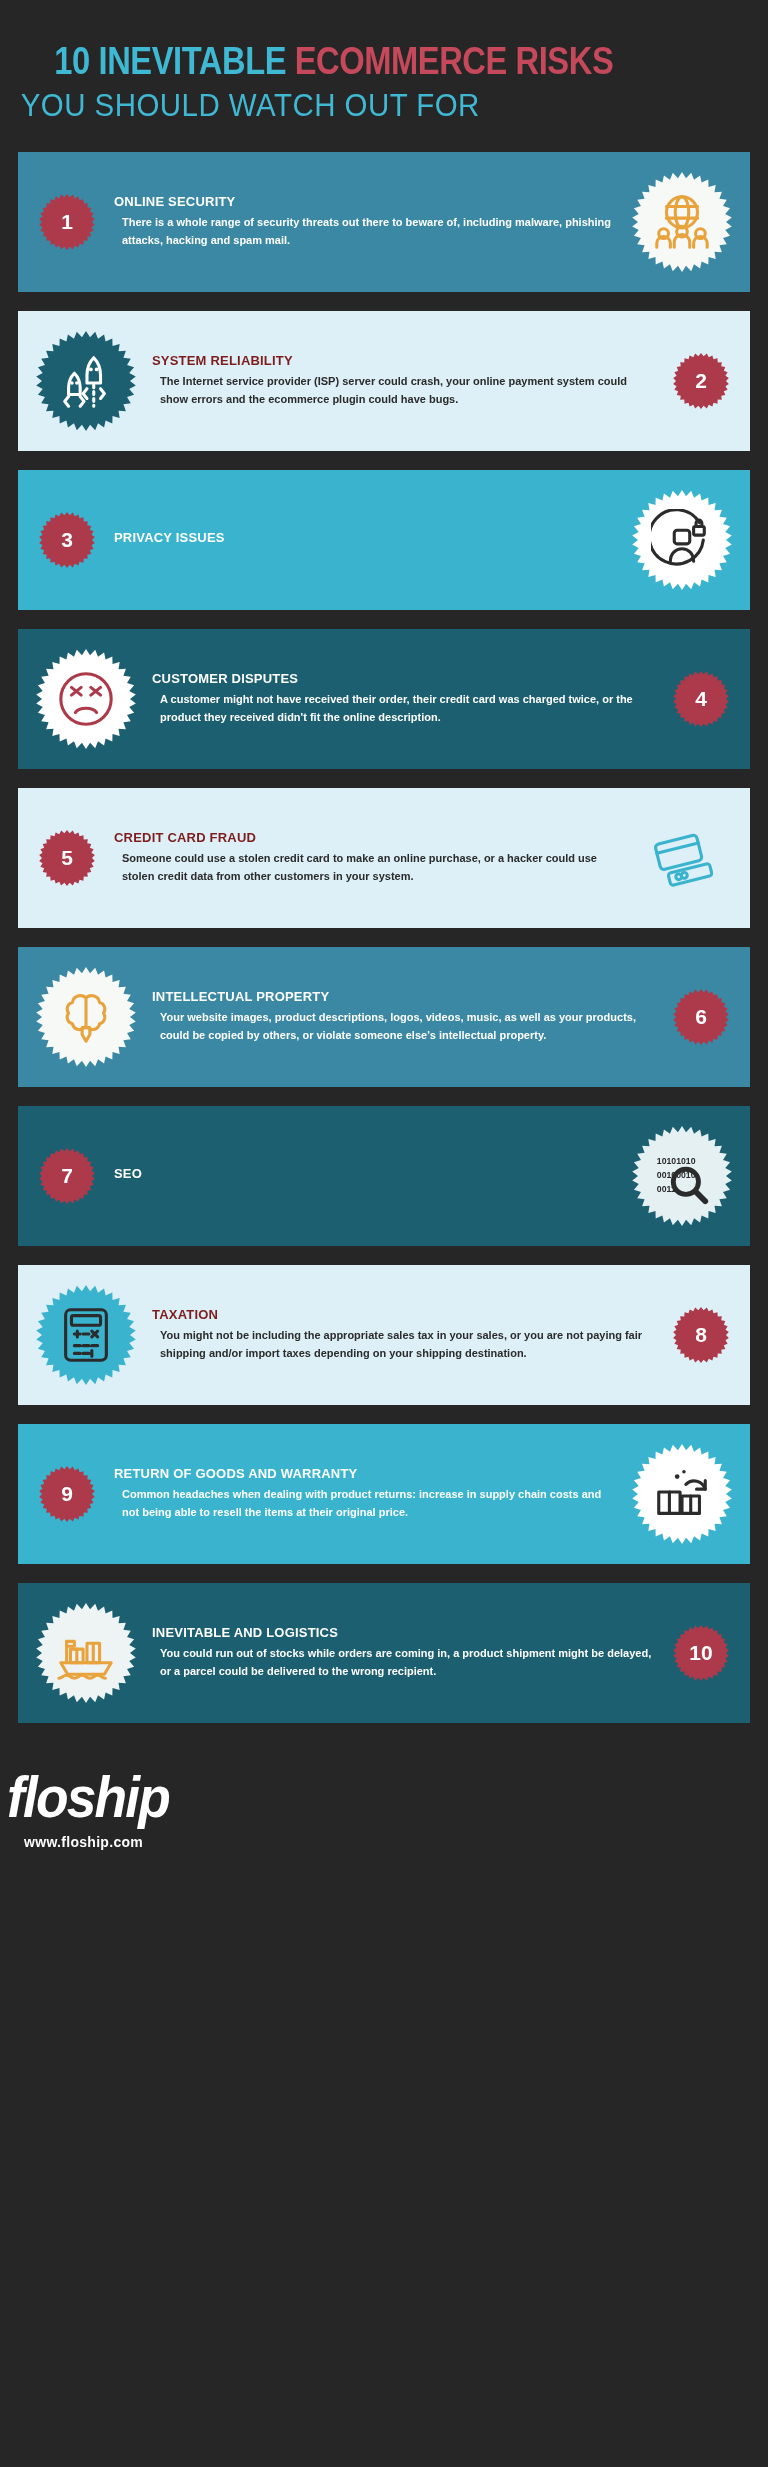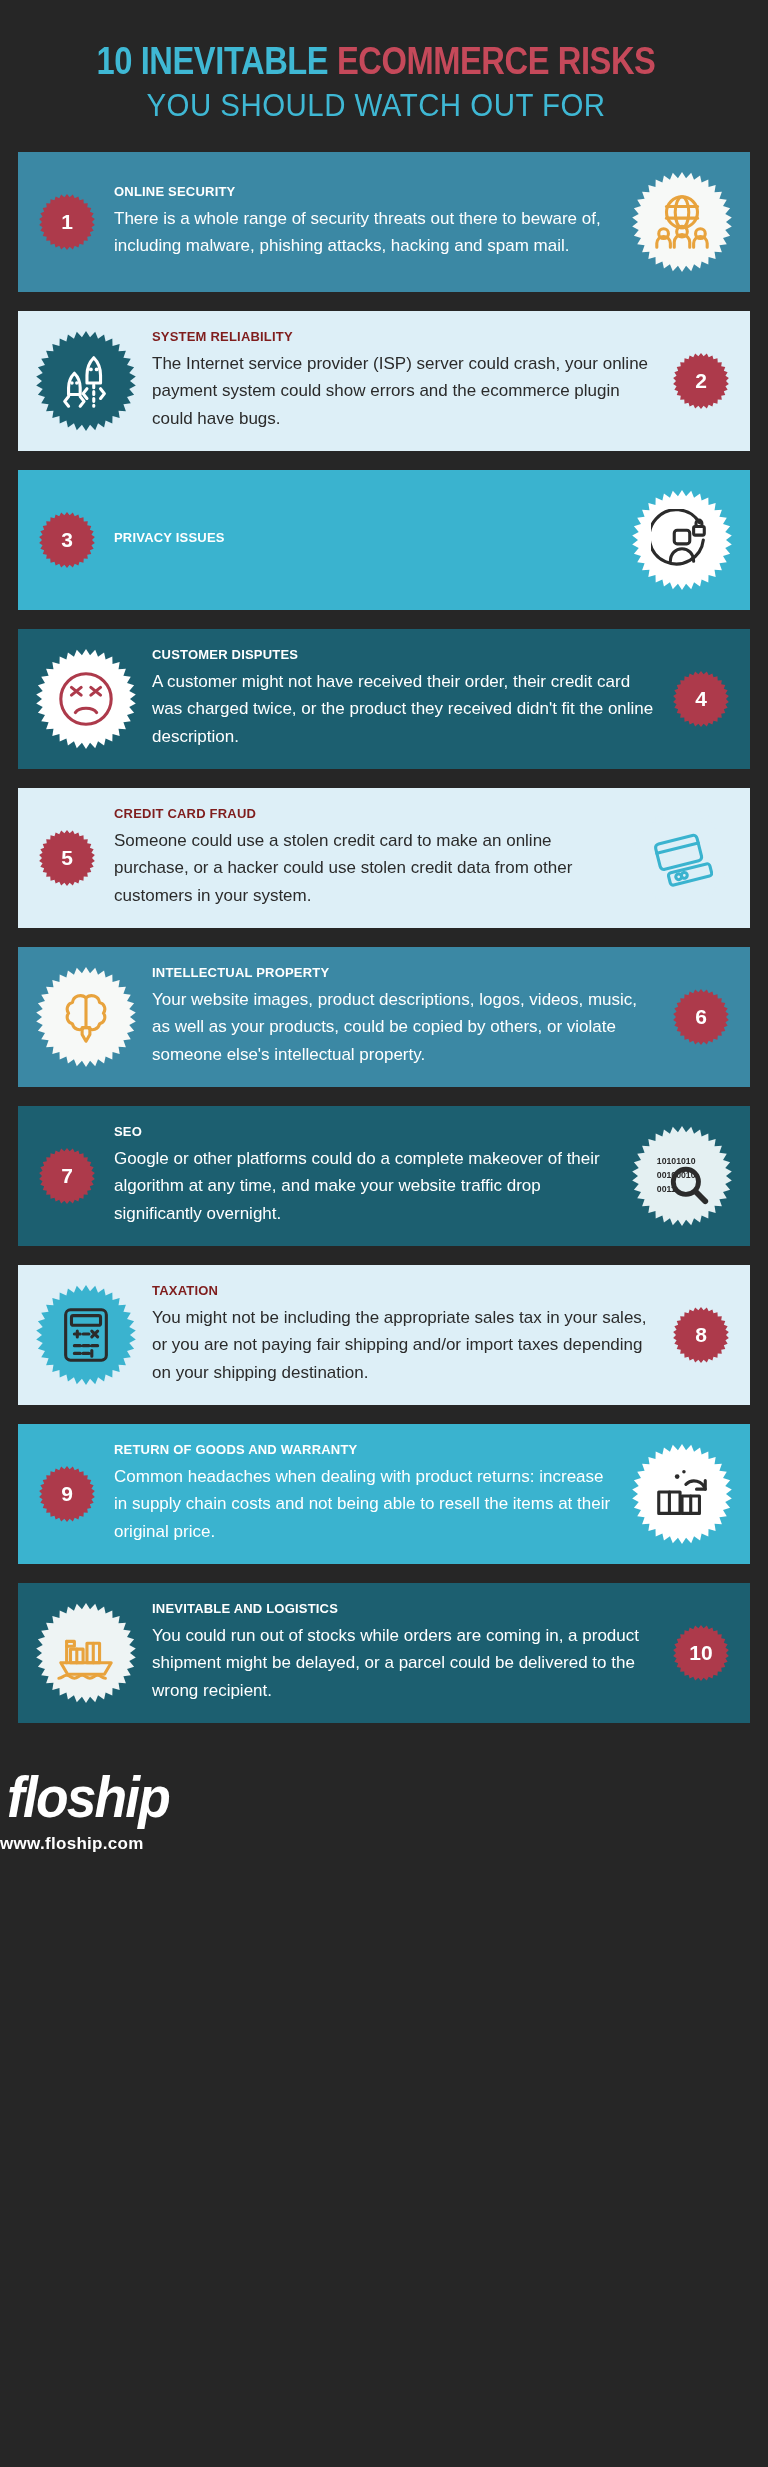--- a/index.html
+++ b/index.html
@@ -13,21 +13,21 @@
     min-height: 2467px;
     background: #262626;
     padding: 0 0 0 0;
     position: relative;
     overflow: hidden;
   }
 
   
   .header {
     padding: 42px 18px 28px 2px;
-    text-align: center;
+    text-align: left;
   }
   .title-line1 {
     font-size: 38px;
     font-weight: 700;
     letter-spacing: -0.5px;
     line-height: 1.05;
     font-stretch: condensed;
     transform: scaleX(0.86);
     transform-origin: center;
     white-space: nowrap;
@@ -92,23 +92,24 @@
   
   .txt { flex: 1 1 auto; padding: 0 14px; }
   .card-title {
     font-size: 13px;
     font-weight: 700;
     letter-spacing: 0.2px;
     margin-bottom: 5px;
     line-height: 1.18;
   }
   .card-body {
-    font-size: 17px;
-    font-weight: 400;
+    font-size: 11px;
+    font-weight: 700;
     line-height: 1.62;
+    margin-left: 8px;
   }
   .on-dark .card-title, .on-dark .card-body { color: #ffffff; }
   .on-light .card-title { color: #7f1d1d; }
   .on-light .card-body  { color: #2b2b2b; }
 
   
   .footer {
     margin-top: 10px;
     padding: 26px 0 34px 0;
     text-align: left;
@@ -118,24 +119,25 @@
     font-weight: 700;
     font-style: italic;
     color: #ffffff;
     letter-spacing: -2px;
     line-height: 1;
     transform: scaleX(0.92);
     display: inline-block;
   }
   .logo-url {
     margin-top: 8px;
-    font-size: 17px;
+    font-size: 14px;
     font-weight: 700;
     color: #ffffff;
     letter-spacing: 0.3px;
+    padding-left: 24px;
   }
   .bin-text {
     font-size: 9px; font-weight: 700; fill: #2b2b2b;
     font-family: "Liberation Sans", sans-serif;
   }
 </style>
 </head>
 <body>
 
 <div class="page">
@@ -314,21 +316,20 @@
       </div>
       <div class="card bg-deep on-dark">
         <div class="badge-wrap">
           <svg viewBox="0 0 66 66" width="66" height="66" aria-hidden="true">
             <path d="M33.00,5.00L35.61,8.14L38.82,5.61L40.73,9.22L44.39,7.42L45.50,11.35L49.46,10.35L49.73,14.42L53.81,14.26L53.23,18.31L57.25,19.00L55.84,22.83L59.63,24.35L57.45,27.80L60.85,30.07L58.00,33.00L60.85,35.93L57.45,38.20L59.63,41.65L55.84,43.17L57.25,47.00L53.23,47.69L53.81,51.74L49.73,51.58L49.46,55.65L45.50,54.65L44.39,58.58L40.73,56.78L38.82,60.39L35.61,57.86L33.00,61.00L30.39,57.86L27.18,60.39L25.27,56.78L21.61,58.58L20.50,54.65L16.54,55.65L16.27,51.58L12.19,51.74L12.77,47.69L8.75,47.00L10.16,43.17L6.37,41.65L8.55,38.20L5.15,35.93L8.00,33.00L5.15,30.07L8.55,27.80L6.37,24.35L10.16,22.83L8.75,19.00L12.77,18.31L12.19,14.26L16.27,14.42L16.54,10.35L20.50,11.35L21.61,7.42L25.27,9.22L27.18,5.61L30.39,8.14Z" fill="#ad3a4b"></path>
           </svg>
           <span class="badge-num">7</span>
         </div>
         <div class="txt">
           <div class="card-title">SEO</div>
-          <div class="card-body">Google or other platforms could do a complete makeover of their algorithm at any time, and make your website traffic drop significantly overnight.</div>
         </div>
         <div class="icon-wrap">
           <svg class="star" viewBox="0 0 104 104" width="104" height="104" aria-hidden="true">
             <path d="M52.00,2.00L56.06,8.19L61.19,2.85L64.04,9.68L70.06,5.38L71.61,12.61L78.32,9.49L78.52,16.89L85.68,15.05L84.52,22.36L91.90,21.87L89.41,28.84L96.76,29.71L93.03,36.11L100.09,38.32L95.25,43.92L101.79,47.39L96.00,52.00L101.79,56.61L95.25,60.08L100.09,65.68L93.03,67.89L96.76,74.29L89.41,75.16L91.90,82.13L84.52,81.64L85.68,88.95L78.52,87.11L78.32,94.51L71.61,91.39L70.06,98.62L64.04,94.32L61.19,101.15L56.06,95.81L52.00,102.00L47.94,95.81L42.81,101.15L39.96,94.32L33.94,98.62L32.39,91.39L25.68,94.51L25.48,87.11L18.32,88.95L19.48,81.64L12.10,82.13L14.59,75.16L7.24,74.29L10.97,67.89L3.91,65.68L8.75,60.08L2.21,56.61L8.00,52.00L2.21,47.39L8.75,43.92L3.91,38.32L10.97,36.11L7.24,29.71L14.59,28.84L12.10,21.87L19.48,22.36L18.32,15.05L25.48,16.89L25.68,9.49L32.39,12.61L33.94,5.38L39.96,9.68L42.81,2.85L47.94,8.19Z" fill="#e4f0f2"></path>
           </svg>
           <div class="icon-glyph">
             <svg viewBox="0 0 64 64" width="62" height="62">
               <text x="6" y="20" class="bin-text" font-size="11" font-weight="700" fill="#2b2b2b">10101010</text>
               <text x="6" y="34" class="bin-text" font-size="11" font-weight="700" fill="#2b2b2b">00100010</text>
               <text x="6" y="48" class="bin-text" font-size="11" font-weight="700" fill="#2b2b2b">0011</text>

